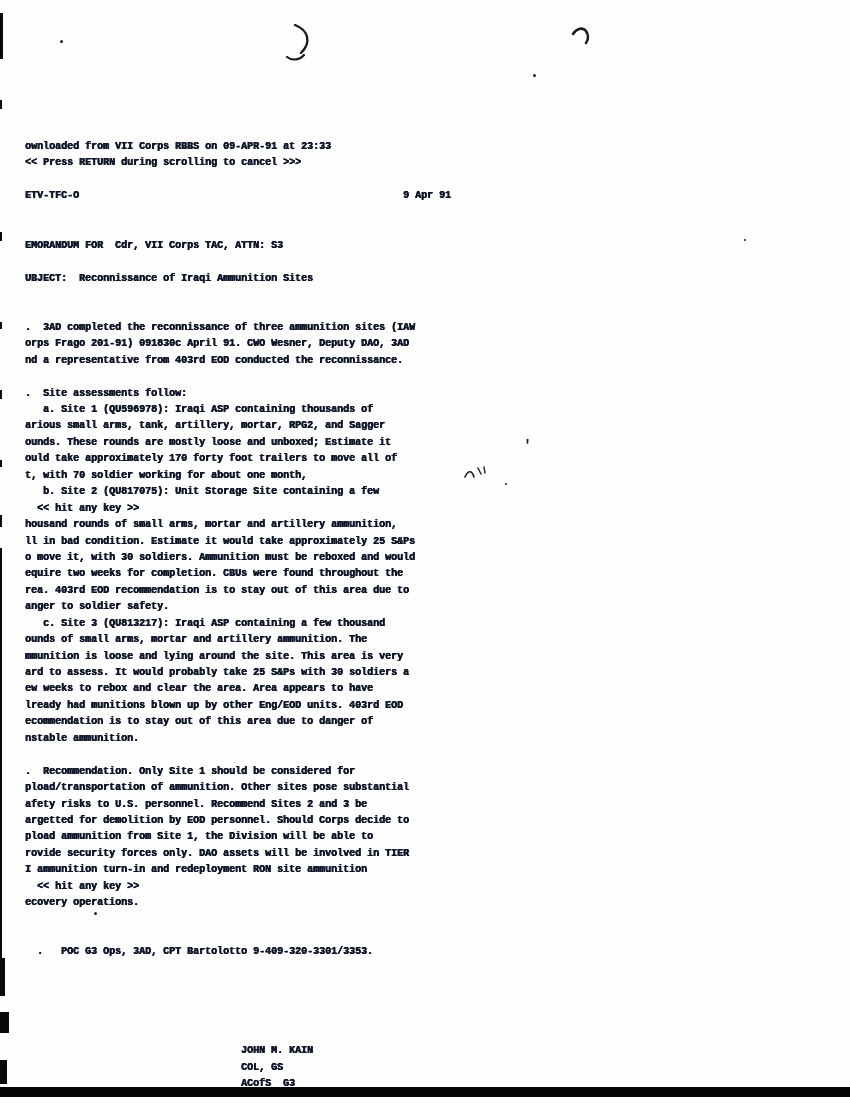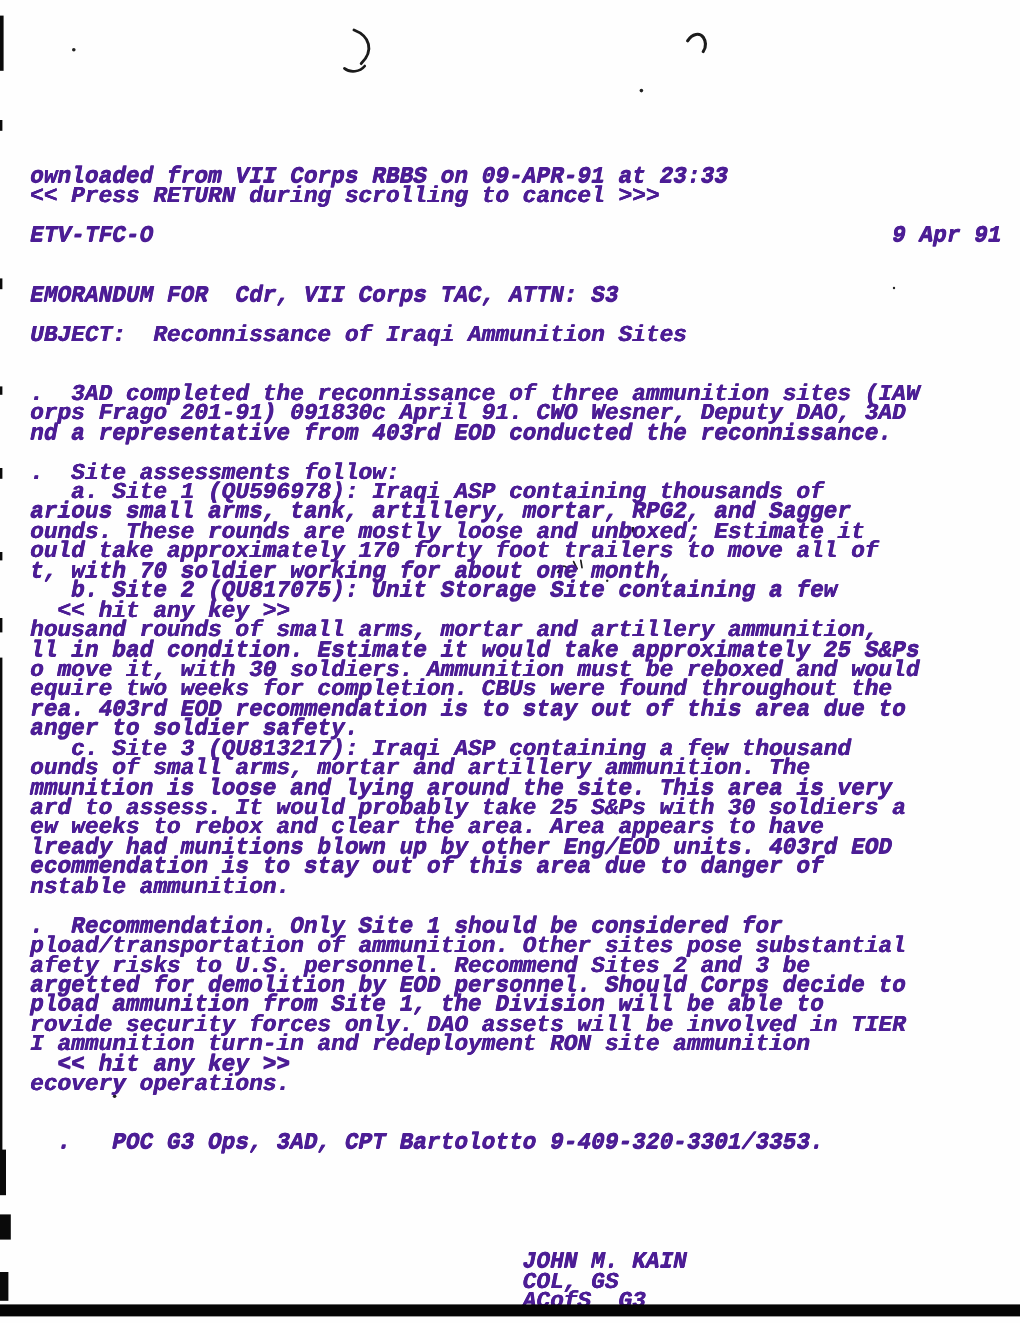--- a/index.html
+++ b/index.html
@@ -9,26 +9,25 @@
     height: 1103px;
     background: #fefefe;
     overflow: hidden;
     font-family: "Liberation Mono", "DejaVu Sans Mono", monospace;
   }
   
   .memo-lines {
     position: absolute;
     left: 25px;
     top: 139px;
-    color: #4c1d95;
-    font-size: 19px;
+    color: #0f172a;
+    font-size: 10px;
     font-weight: bold;
     white-space: pre;
     text-shadow: 0.45px 0 currentColor, 0 0.35px currentColor;
-    font-style: italic;
   }
   .memo-lines .line { height: 16.45px; line-height: 16.45px; }
 
   
   .artifact { position: absolute; background: #0a0a0a; }
   .bottom-bar { position: absolute; left: 0; top: 1087px; width: 850px; height: 10px; background: #050505; }
 
   
   .pen { position: absolute; }
   .pen path { fill: none; stroke: #1b1b1b; stroke-linecap: round; }

